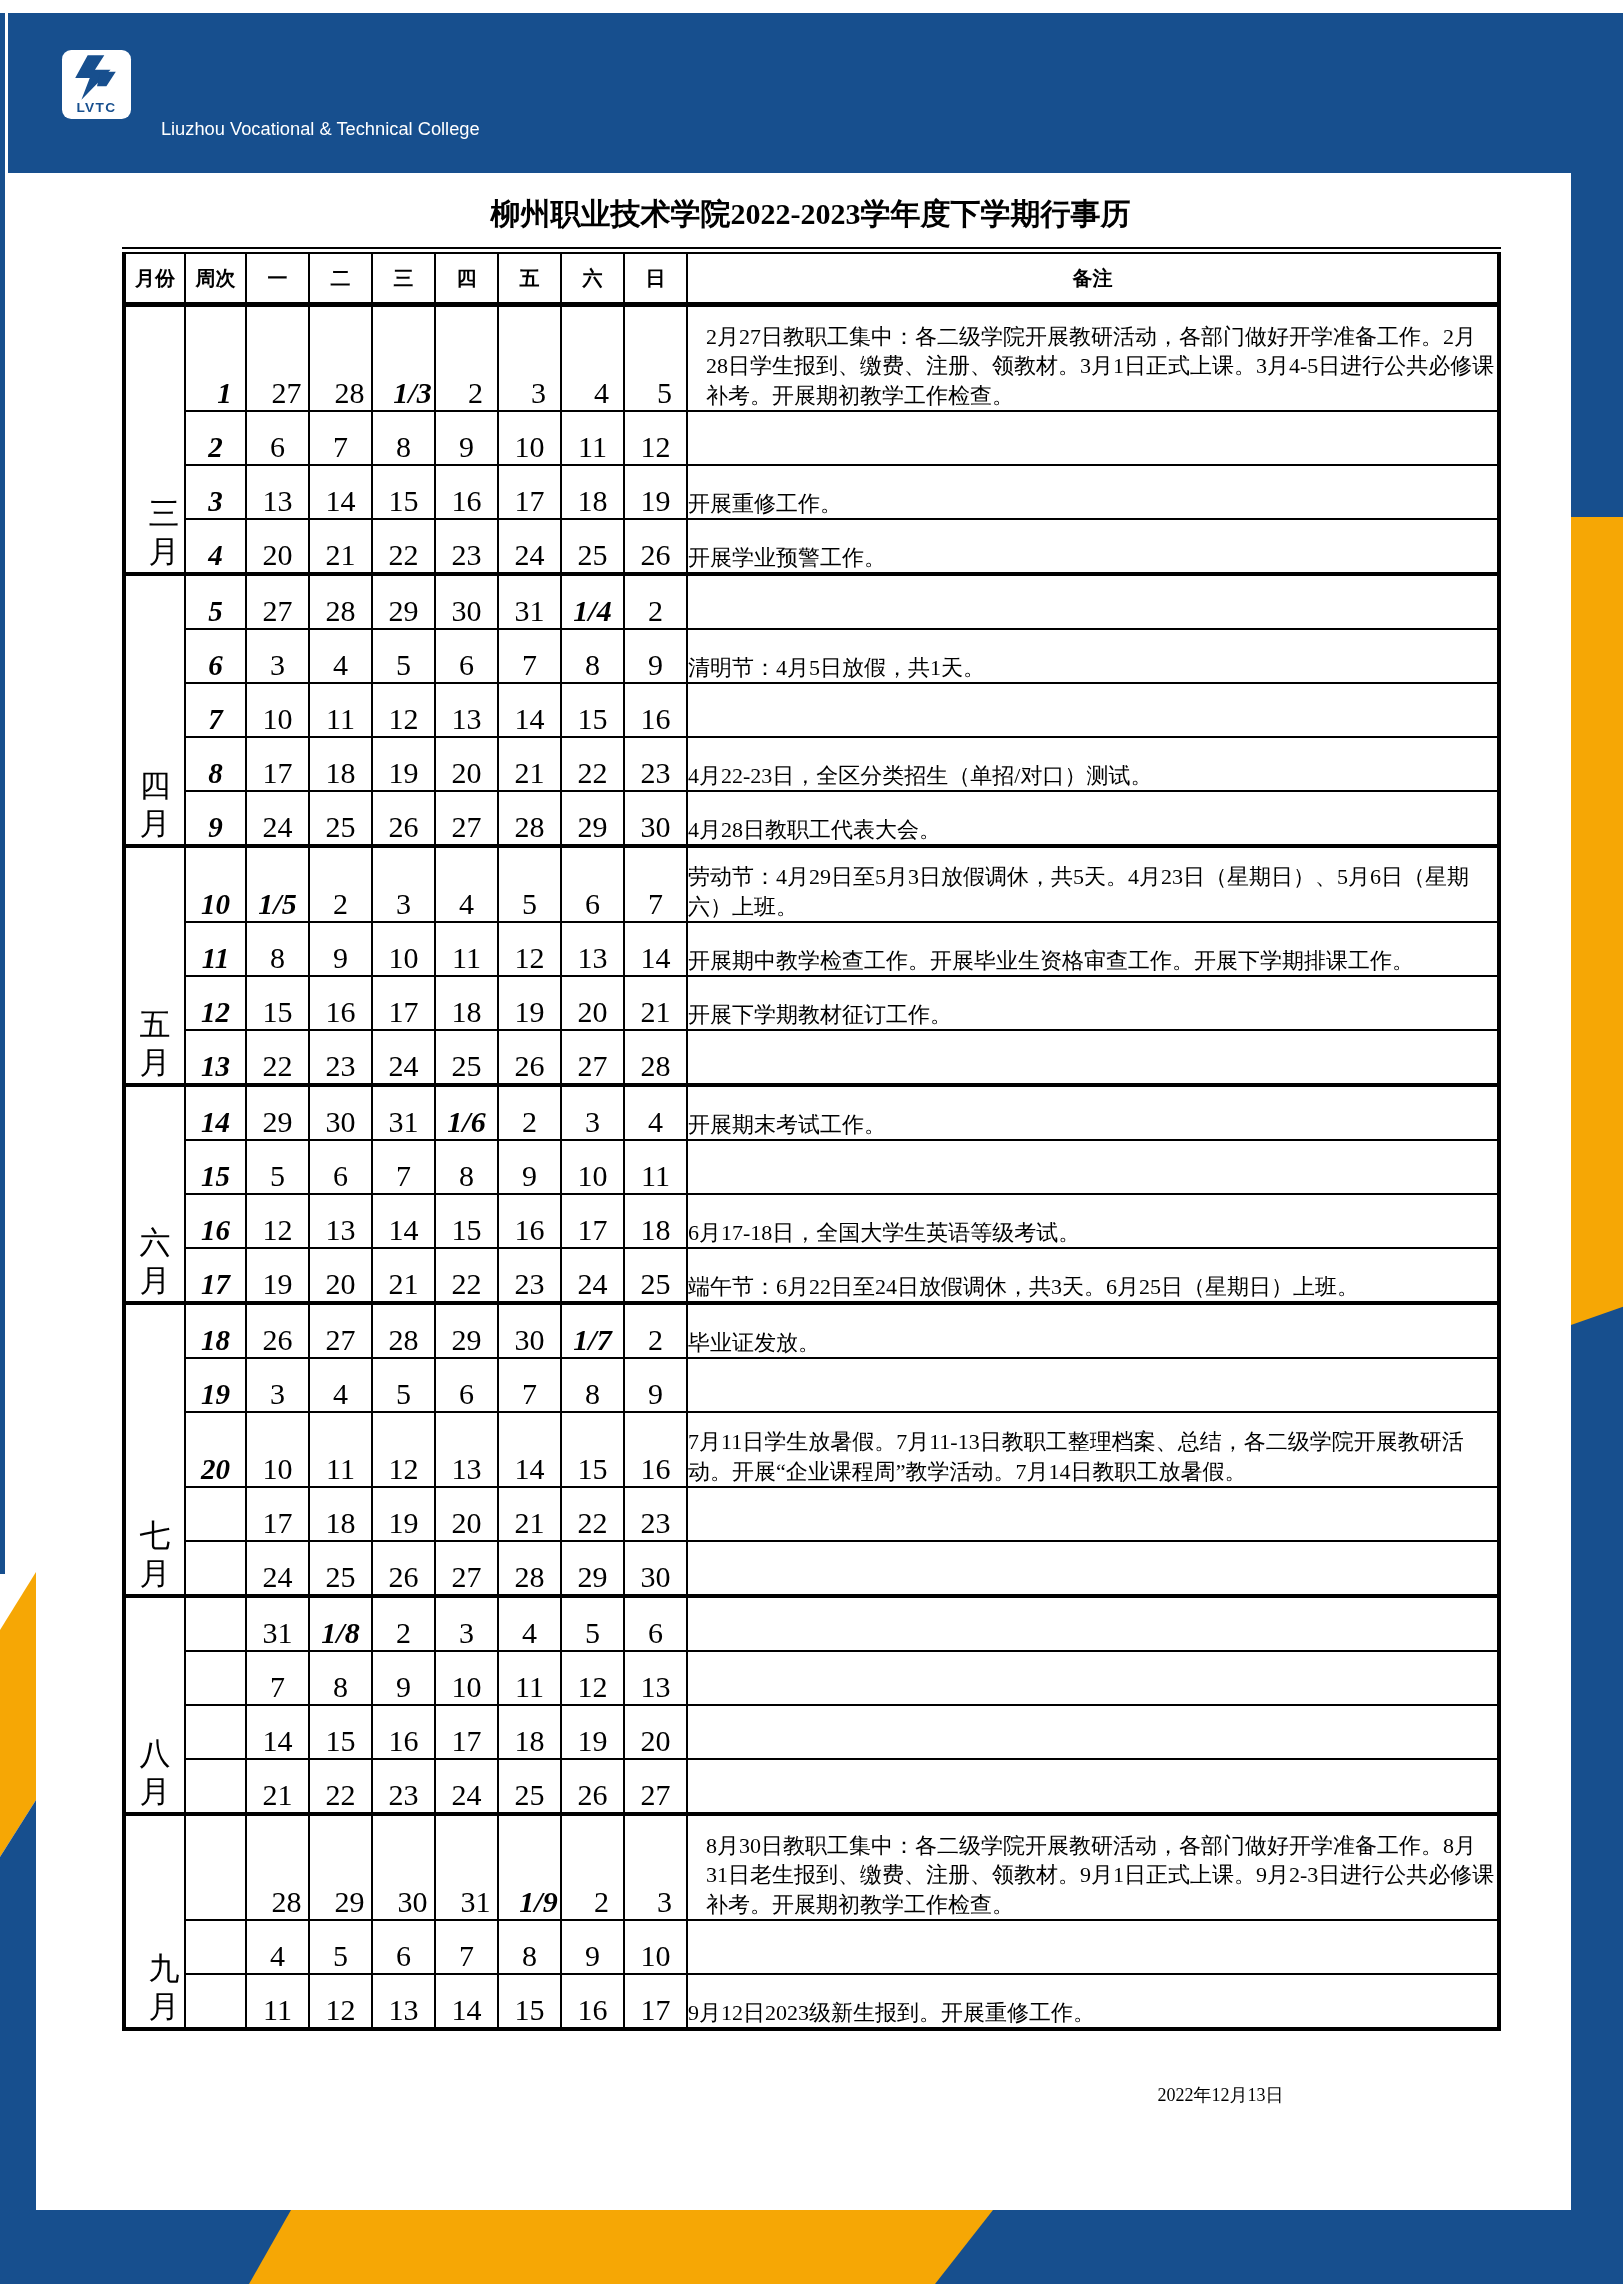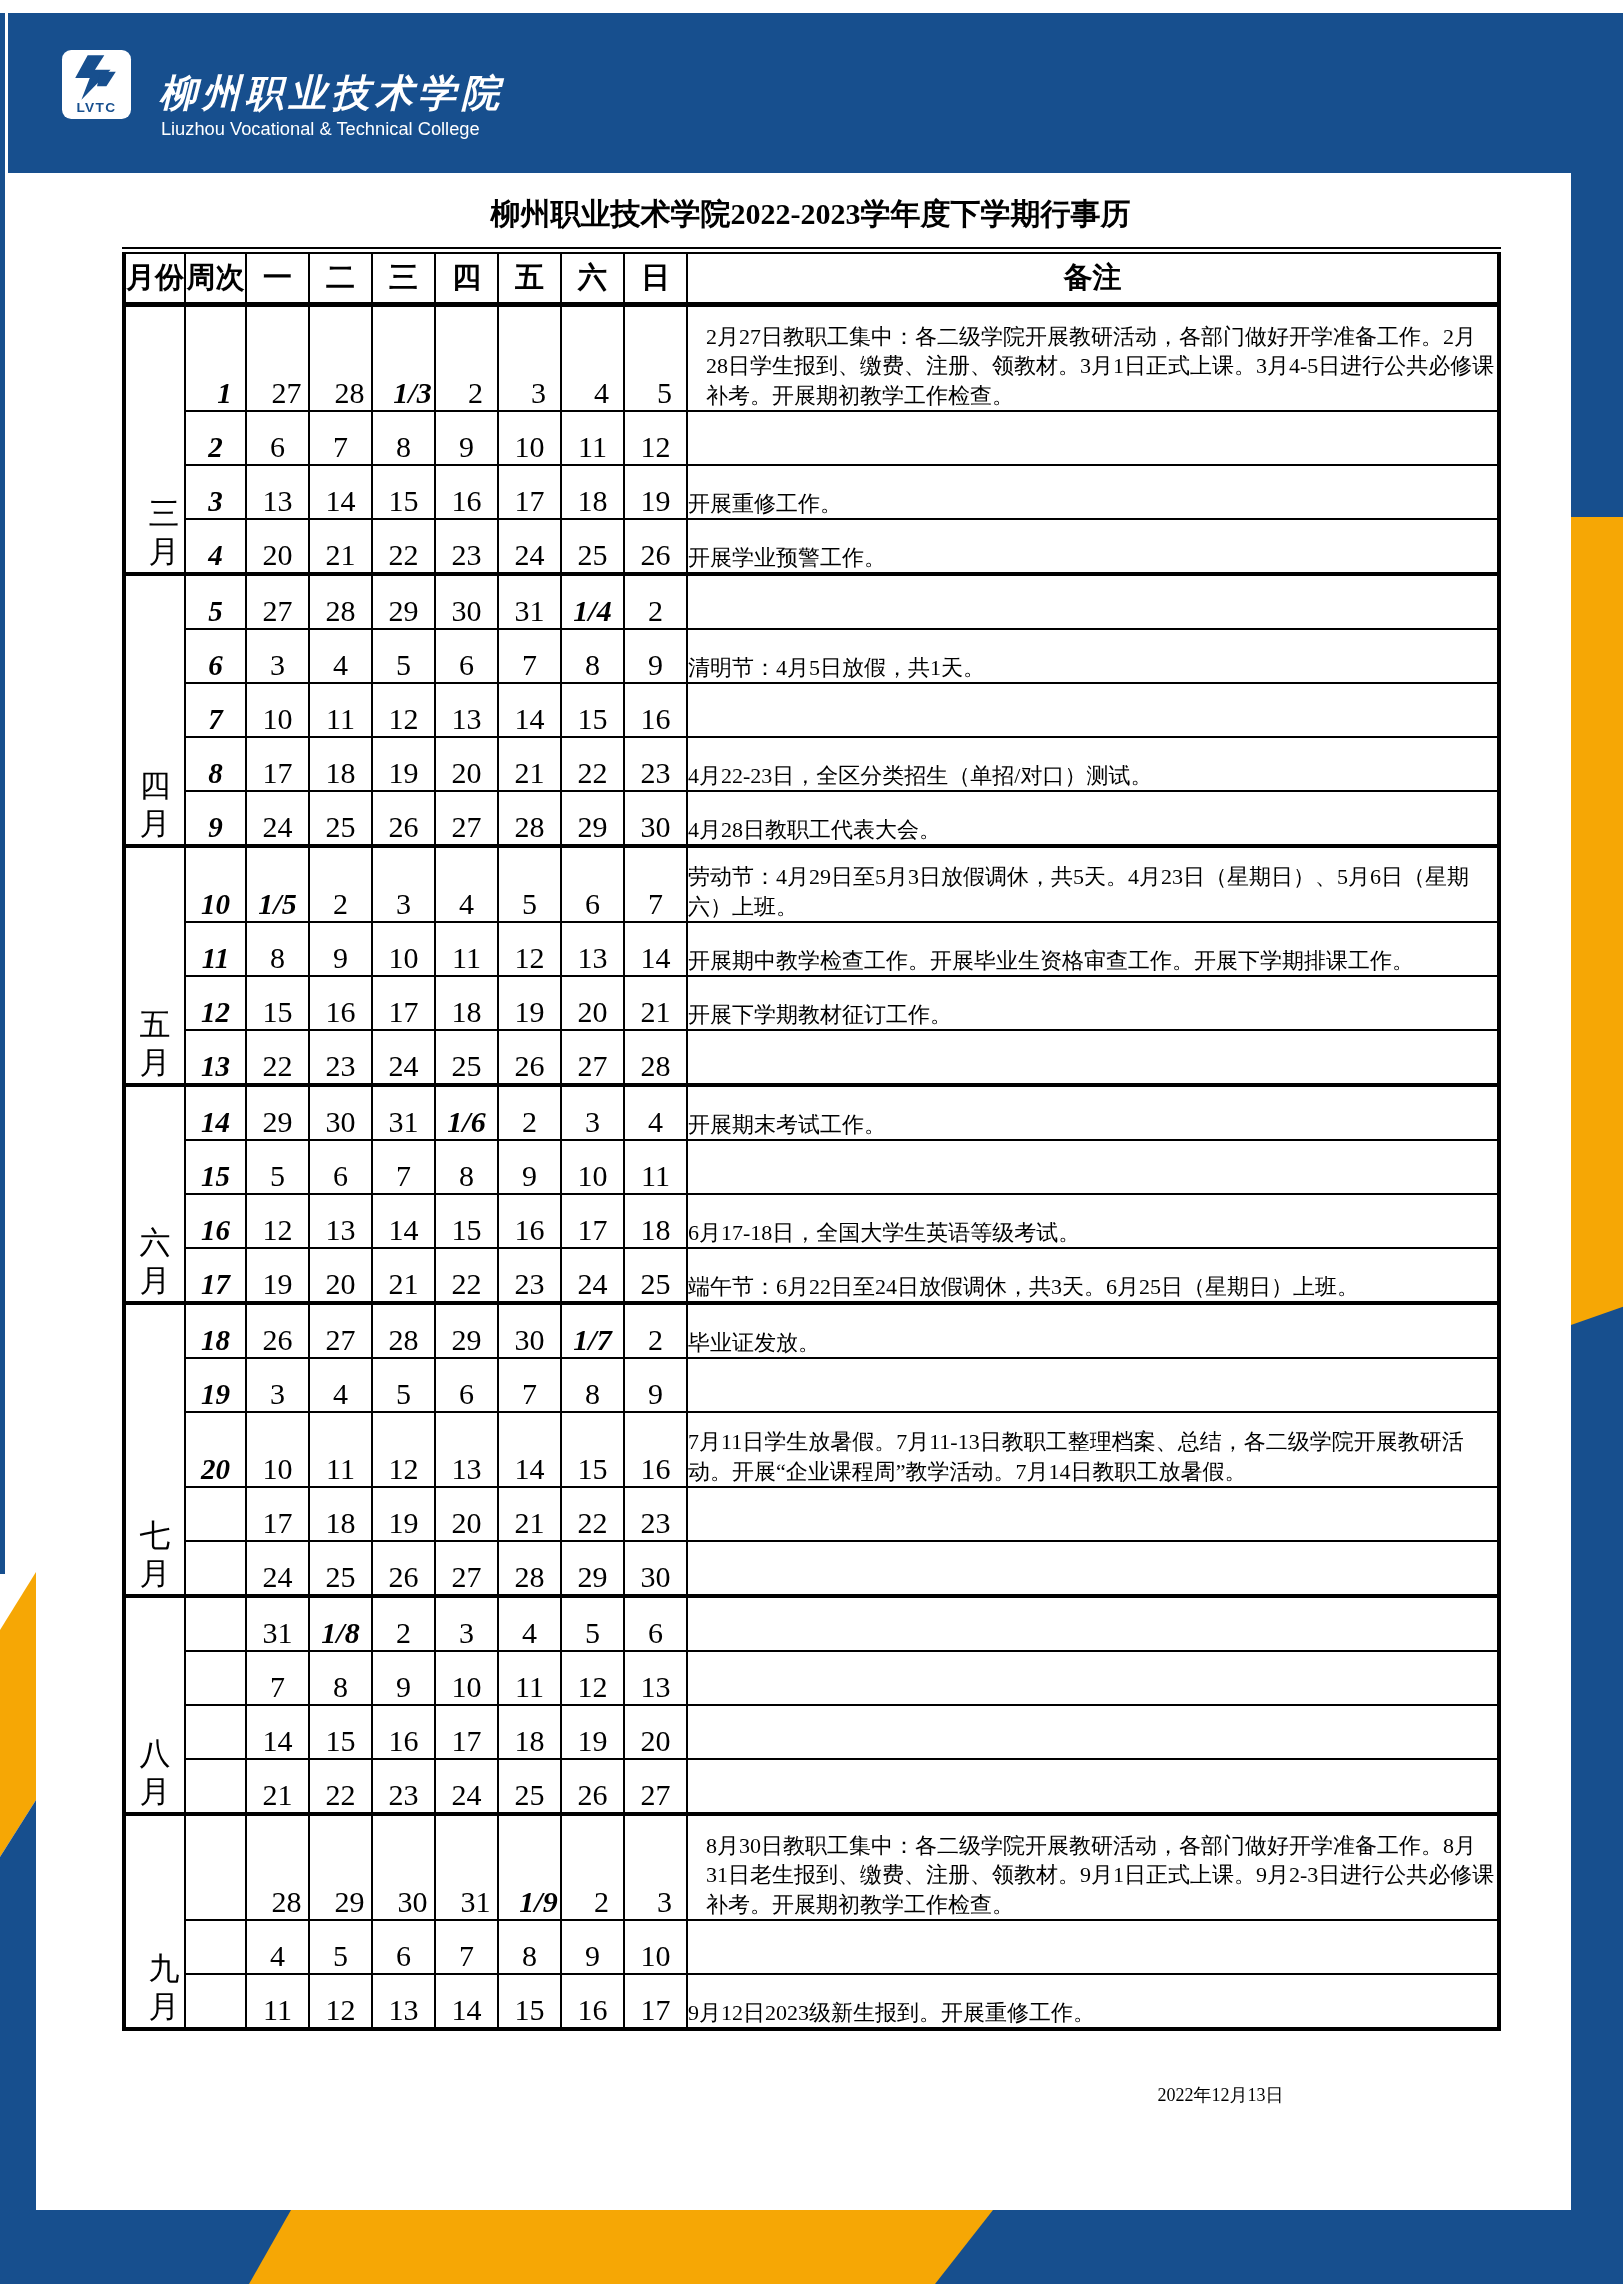--- a/index.html
+++ b/index.html
@@ -35,21 +35,21 @@
   .doc-title{left:122px;top:194px;width:1377px;text-align:center;font-size:30px;font-weight:bold;}
   .footer{left:949px;top:2082px;width:543px;text-align:center;}
   .footer .issuer{font-size:29px;font-weight:bold;line-height:1.4;}
   .footer .fdate{font-size:18px;line-height:1.5;}
   
   .cal-wrap{left:122px;top:247px;}
   table.cal{border-collapse:collapse;table-layout:fixed;width:1377px;background:#fff;
     border:4.6px solid #000;border-top:7.2px double #000;}
   table.cal th,table.cal td{border:2px solid #000;padding:0;vertical-align:bottom;
     overflow:hidden;}
-  table.cal th{height:48px;font-size:29px;font-weight:bold;text-align:center;
+  table.cal th{height:48px;font-size:20px;font-weight:bold;text-align:center;
     vertical-align:middle;border-bottom:5.2px solid #000;}
   tr.h1>td{height:52px;}
   tr.h2>td{height:73px;}
   tr.h3>td{height:103px;padding-left:18px;}
   tr.month-start>td{border-top:4.6px solid #000;}
   td.month-cell{vertical-align:middle;text-align:center;font-size:31px;line-height:1.25;}
   td.week-cell{text-align:center;font-size:29px;font-weight:bold;font-style:italic;
     padding-bottom:5.2px;}
   td.date-cell{text-align:center;font-size:30px;padding-bottom:5.2px;}
   td.date-cell.new-month{font-weight:bold;font-style:italic;}
@@ -60,21 +60,20 @@
 
 <div class="abs thin-left"></div>
 <div class="abs top-band">
   <div class="abs logo-box">
     <svg width="52" height="47" viewBox="0 0 100 90">
       <polygon points="34,2 66,2 48,30 78,30 22,88 38,46 10,46" fill="#174f8e"></polygon>
       <polygon points="58,34 88,34 70,62 52,62" fill="#174f8e"></polygon>
     </svg>
     <div class="logo-abbr">LVTC</div>
   </div>
-  <div class="abs org-zh">柳州职业技术学院</div>
   <div class="abs org-en">Liuzhou Vocational &amp; Technical College</div>
 </div>
 <div class="abs right-band"></div>
 <div class="abs right-orange"></div>
 <div class="abs left-orange"></div>
 <div class="abs left-band"></div>
 <div class="abs bottom-band"></div>
 <div class="abs bottom-orange"></div>
 
 <div class="abs doc-title">柳州职业技术学院2022-2023学年度下学期行事历</div>

